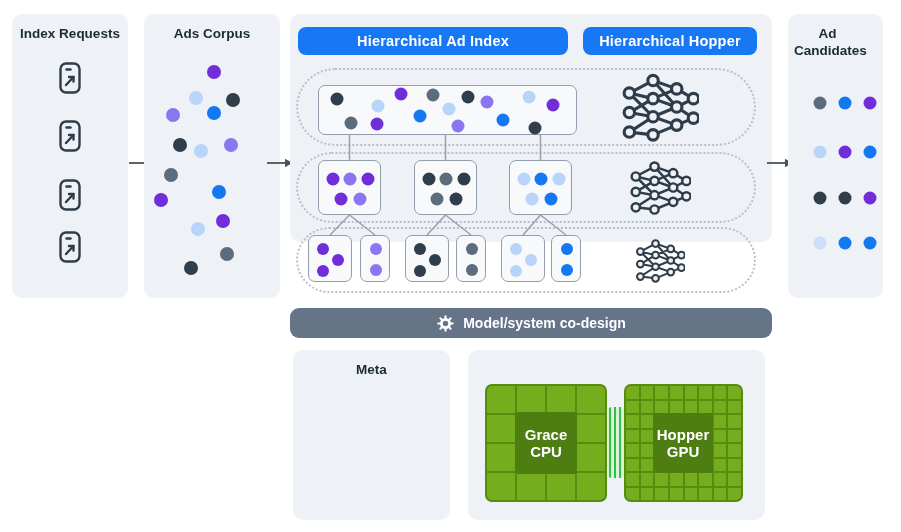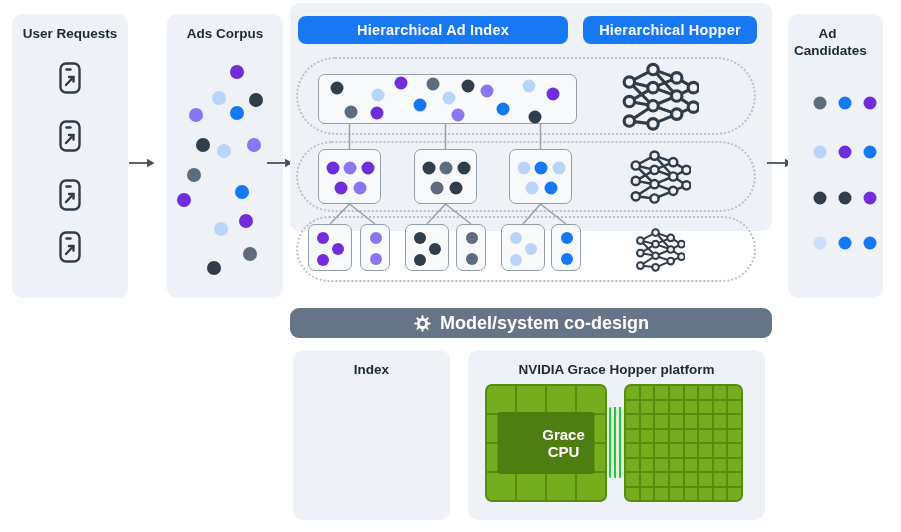--- a/index.html
+++ b/index.html
@@ -23,41 +23,41 @@
   .capsule{position:absolute;left:6px;width:460px;border:2px dotted #b7c0ca;
            box-sizing:border-box;}
   .lbox{position:absolute;background:#f7f9fb;border:1.5px solid #929eab;
         border-radius:7px;box-sizing:border-box;z-index:2;}
   .connectors{position:absolute;left:0;top:0;z-index:1;}
   .nn{position:absolute;z-index:2;}
 
   
   .bar{position:absolute;left:290px;top:308px;width:482px;height:30px;background:#657487;
        border-radius:9px;display:flex;align-items:center;justify-content:center;gap:8px;
-       color:#fff;font-size:18px;font-weight:700;}
+       color:#fff;font-size:14px;font-weight:700;}
 
   
   .mtia{position:absolute;left:16px;top:30px;width:125px;height:125px;border-radius:9px;
         background:linear-gradient(140deg,#262b4c 0%,#1f3040 45%,#2c5244 100%);
         border:4px solid #1a2140;box-sizing:border-box;}
   .mtia::before{content:"";position:absolute;inset:4px;border:1px solid rgba(220,228,235,.6);
         border-radius:4px;}
   .mtia .pin{position:absolute;left:11px;top:11px;width:5px;height:5px;border-radius:50%;
         background:#fff;}
   .mtia .label{position:absolute;inset:0;display:flex;align-items:center;justify-content:center;
         color:#fff;font-size:20px;font-weight:600;letter-spacing:2px;}
 
   
   .chip{position:absolute;background:#578c0e;border:2px solid #578c0e;border-radius:7px;
         box-sizing:border-box;display:grid;gap:2px;overflow:hidden;}
   .chip .tile{background:#74ad1d;}
   .chip-core{position:absolute;left:50%;top:50%;transform:translate(-50%,-50%);
         background:#4e7d12;color:#fff;border-radius:3px;display:flex;flex-direction:column;
         align-items:center;justify-content:center;font-size:15px;font-weight:700;
-        line-height:1.15;z-index:3;padding-left:35px;}
+        line-height:1.15;z-index:3;}
   .interconnect{position:absolute;border-radius:4px;
         background:repeating-linear-gradient(to right,#daf4d9 0 1.5px,#35bf45 1.5px 3.5px,#daf4d9 3.5px 5px);}
   .arrow{position:absolute;}
 </style>
 </head>
 <body>
 
 <svg width="0" height="0" style="position:absolute">
   <defs>
     <symbol id="nn" viewBox="0 0 112 100">
@@ -92,40 +92,40 @@
     <symbol id="flow-arrow" viewBox="0 0 26 12">
       <path d="M0 6 H18" stroke="#49525c" stroke-width="1.8"></path>
       <path d="M18 1.8 L25.5 6 L18 10.2 Z" fill="#49525c"></path>
     </symbol>
   </defs>
 </svg>
 
 <div class="canvas">
 
   <div class="panel" style="left:12px;top:14px;width:116px;height:284px">
-    <div class="panel-title">User Requests</div>
+    <div class="panel-title">Index Requests</div>
     <svg class="req-icon" style="top:47px" width="27" height="34">
         <use href="#req"></use>
       </svg>
     <svg class="req-icon" style="top:105px" width="27" height="34">
         <use href="#req"></use>
       </svg>
     <svg class="req-icon" style="top:164px" width="27" height="34">
         <use href="#req"></use>
       </svg>
     <svg class="req-icon" style="top:216px" width="27" height="34">
         <use href="#req"></use>
       </svg>
   </div>
 
   <svg class="arrow" style="left:129px;top:157px" width="26" height="12">
       <use href="#flow-arrow"></use>
     </svg>
 
-  <div class="panel corpus-dots" style="left:167px;top:14px;width:116px;height:284px">
+  <div class="panel corpus-dots" style="left:144px;top:14px;width:136px;height:284px">
     <div class="panel-title">Ads Corpus</div>
   <span class="dot" style="left: 70px; top: 58px; background: rgb(111, 46, 217);"></span>
       <span class="dot" style="left: 52px; top: 84px; background: rgb(185, 212, 249);"></span>
       <span class="dot" style="left: 89px; top: 86px; background: rgb(47, 62, 74);"></span>
       <span class="dot" style="left: 29px; top: 101px; background: rgb(139, 118, 242);"></span>
       <span class="dot" style="left: 70px; top: 99px; background: rgb(20, 120, 242);"></span>
       <span class="dot" style="left: 36px; top: 131px; background: rgb(47, 62, 74);"></span>
       <span class="dot" style="left: 57px; top: 137px; background: rgb(185, 212, 249);"></span>
       <span class="dot" style="left: 87px; top: 131px; background: rgb(139, 118, 242);"></span>
       <span class="dot" style="left: 27px; top: 161px; background: rgb(93, 108, 125);"></span>
@@ -134,21 +134,21 @@
       <span class="dot" style="left: 54px; top: 215px; background: rgb(185, 212, 249);"></span>
       <span class="dot" style="left: 79px; top: 207px; background: rgb(111, 46, 217);"></span>
       <span class="dot" style="left: 83px; top: 240px; background: rgb(93, 108, 125);"></span>
       <span class="dot" style="left: 47px; top: 254px; background: rgb(47, 62, 74);"></span>
     </div>
 
   <svg class="arrow" style="left:267px;top:157px" width="26" height="12">
       <use href="#flow-arrow"></use>
     </svg>
 
-  <div class="panel" style="left:290px;top:3px;width:482px;height:228px">
+  <div class="panel" style="left:290px;top:14px;width:482px;height:228px">
 
     <div class="pill" style="left:8px;width:270px">Hierarchical Ad Index</div>
     <div class="pill" style="left:293px;width:174px">Hierarchical Hopper</div>
 
     <div class="capsule" style="top:54px;height:78px;border-radius:44px"></div>
     <div class="capsule" style="top:138px;height:71px;border-radius:40px"></div>
     <div class="capsule" style="top:213px;height:66px;border-radius:36px"></div>
 
     <svg class="connectors" width="482" height="284">
       <g stroke="#97a2ad" stroke-width="1.5" fill="none">
@@ -266,25 +266,24 @@
         <rect x="10.7" y="1.5" width="2.6" height="21" rx="1.3" transform="rotate(90 12 12)"></rect>
         <rect x="10.7" y="1.5" width="2.6" height="21" rx="1.3" transform="rotate(135 12 12)"></rect>
         <circle cx="12" cy="12" r="7"></circle>
       </g>
       <circle cx="12" cy="12" r="3.4" fill="#657487"></circle>
     </svg>
     <span>Model/system co-design</span>
   </div>
 
   <div class="panel" style="left:293px;top:350px;width:157px;height:170px">
-    <div class="panel-title">Index</div>
+    <div class="panel-title">Meta</div>
   </div>
 
   <div class="panel" style="left:468px;top:350px;width:297px;height:170px">
-    <div class="panel-title">NVIDIA Grace Hopper platform</div>
 
     <div class="chip" style="left:17px;top:34px;width:122px;height:118px;
          grid-template-columns:repeat(4,1fr);grid-template-rows:repeat(4,1fr)">
         <div class="tile"></div>
         <div class="tile"></div>
         <div class="tile"></div>
         <div class="tile"></div>
         <div class="tile"></div>
         <div class="tile"></div>
         <div class="tile"></div>
@@ -365,15 +364,19 @@
         <div class="tile"></div>
         <div class="tile"></div>
         <div class="tile"></div>
         <div class="tile"></div>
         <div class="tile"></div>
         <div class="tile"></div>
         <div class="tile"></div>
         <div class="tile"></div>
         <div class="tile"></div>
       </div>
+    <div class="chip-core" style="left:215px;top:93px;width:60px;height:60px">
+      <span>Hopper</span>
+      <span>GPU</span>
+    </div>
   </div>
 
 </div>
 
 </body></html>

